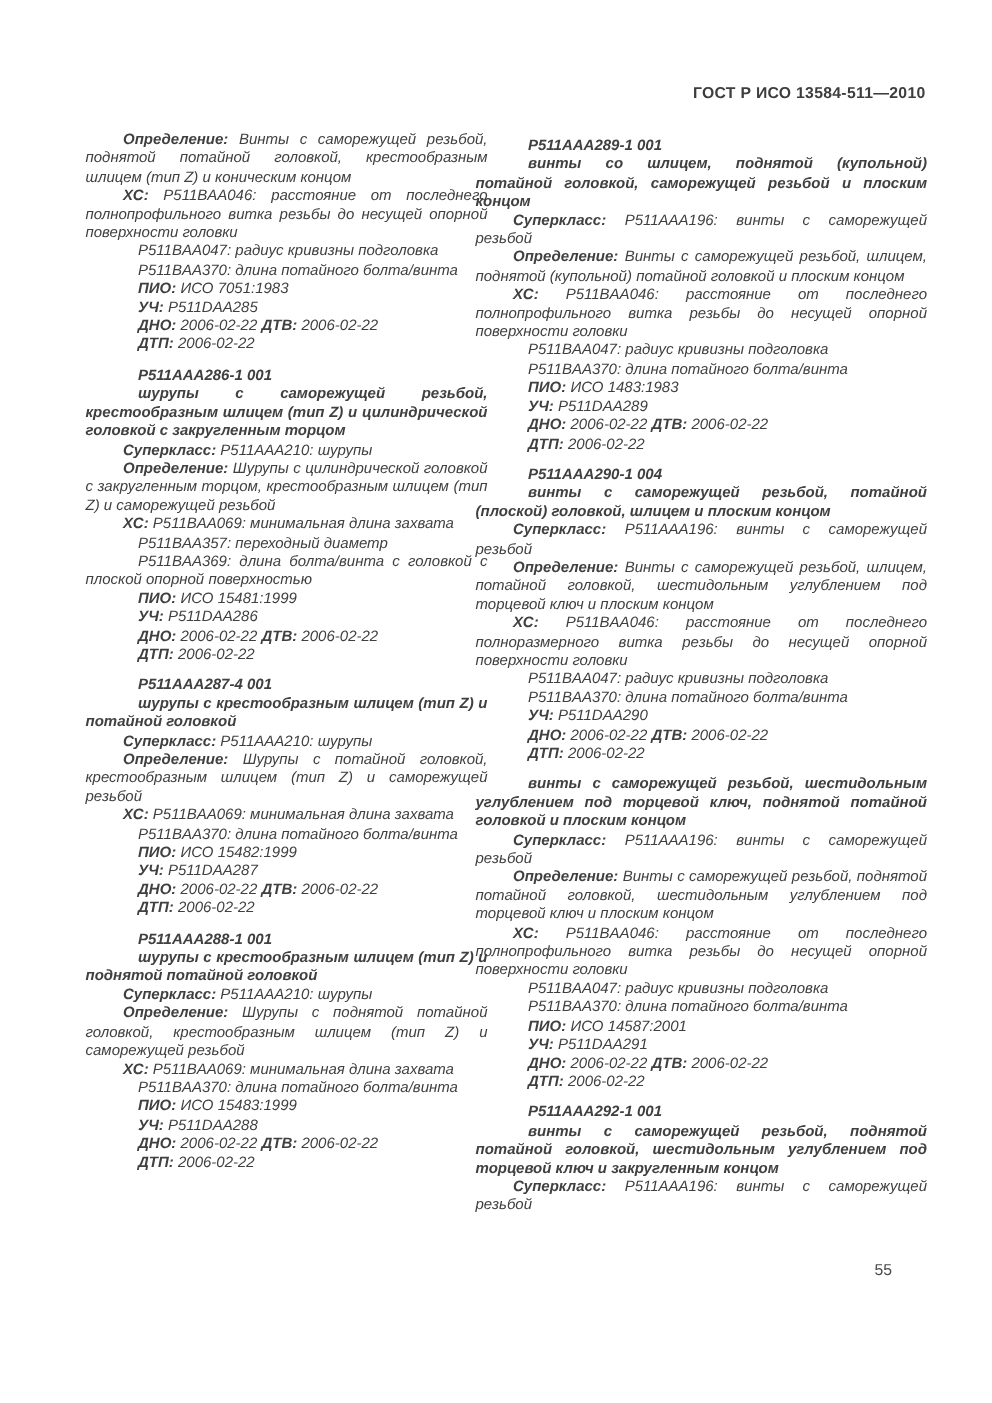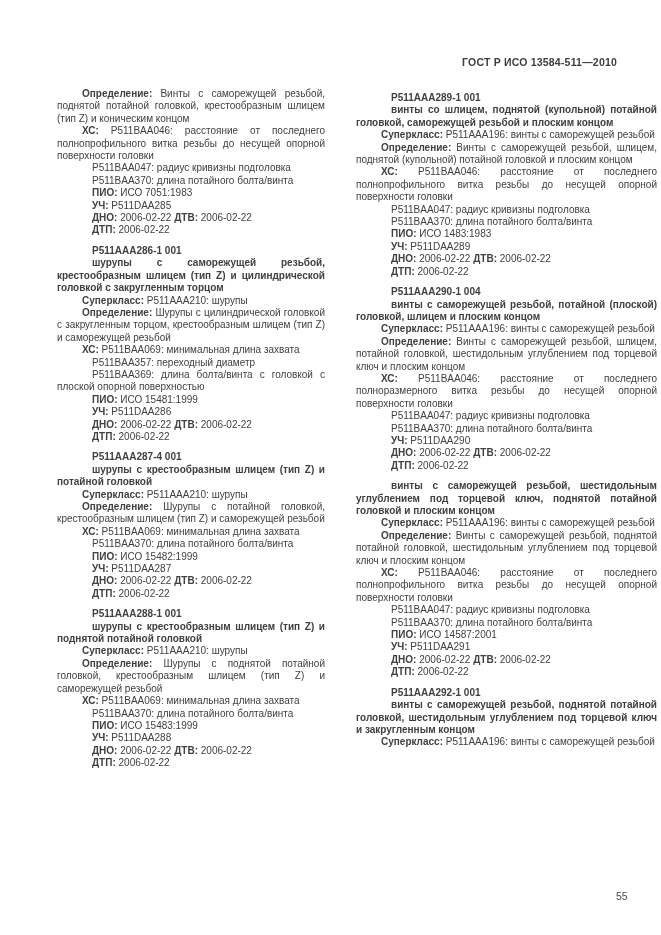--- a/index.html
+++ b/index.html
@@ -15,33 +15,34 @@
   .running-header {
     position:absolute; top:56px; right:44px;
     font-size:10.5px; font-weight:bold; color:#3d3d3d;
     letter-spacing:0.2px;
   }
   .col {
     position:absolute;
     font-size:10px; line-height:12.4px;
     text-align:justify; text-justify:inter-word;
     color:#404040;
+    font-style:italic;
   }
   .col-left  { left:57px;  top:88px; width:268px; }
-  .col-right { left:356px; top:92px; width:301px; }
+  .col-right { left:317px; top:92px; width:301px; }
   .section { margin-top:8px; }
   .section.first { margin-top:0; }
   p.line { margin:0; padding:0; }
   .indent-a { text-indent:25px; }
   .indent-b { text-indent:35px; }
   .b { font-weight:bold; }
   .entry-code, .entry-title { font-weight:bold; }
   .page-number {
-    position:absolute; top:890px; left:583px;
-    font-size:10.5px; color:#4a4a4a;margin-left:33px;
+    position:absolute; top:841px; left:583px;
+    font-size:10.5px; color:#4a4a4a;
   }
 </style>
 </head>
 <body>
 
 <div class="page">
   <div class="running-header">ГОСТ Р ИСО 13584-511—2010</div>
 
   <div class="col col-left">
       <div class="section first">

